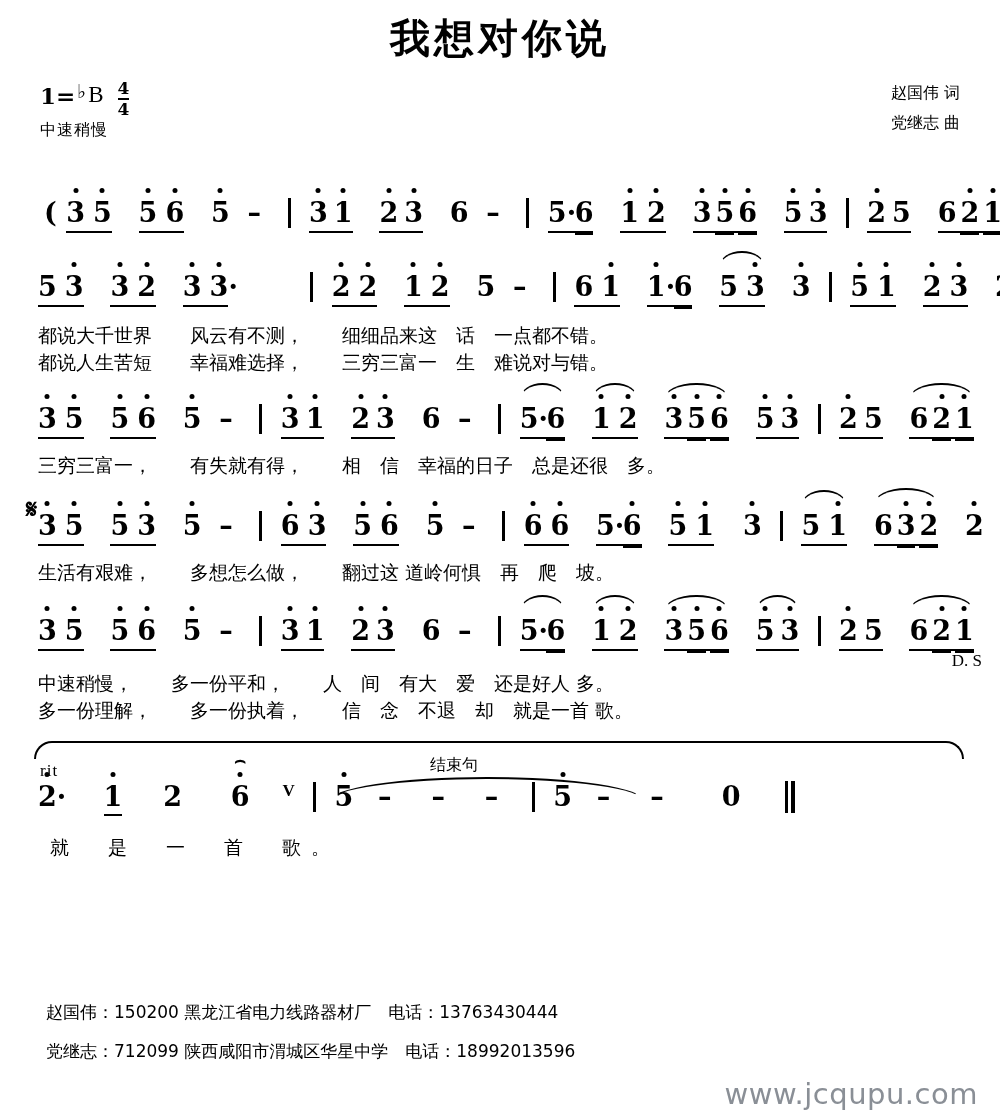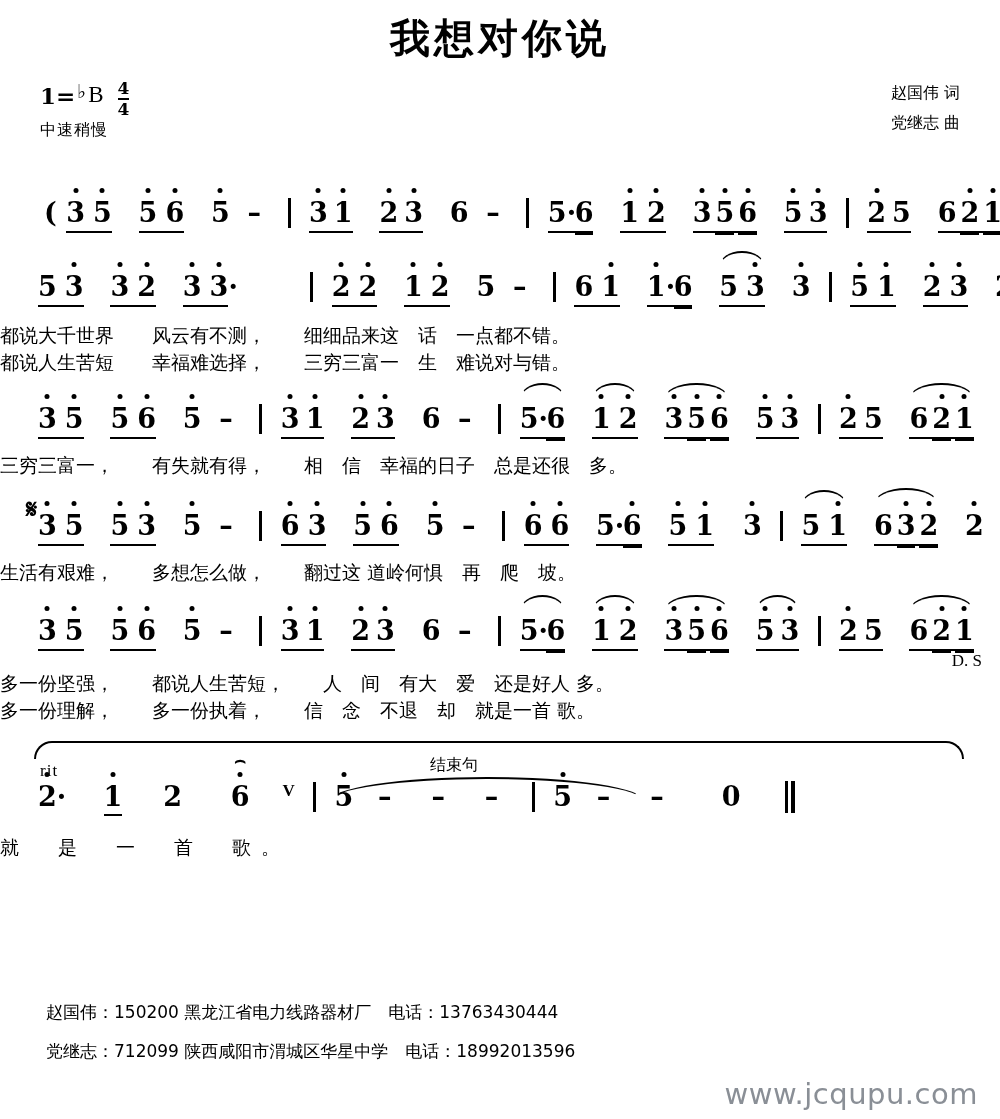--- a/index.html
+++ b/index.html
@@ -63,20 +63,21 @@
     font-size:27px;
     white-space:nowrap;
     padding-left:38px;
   }
   .lyricrow{
     position:relative;
     font-family:"DejaVu Sans", sans-serif;
     font-size:19px;
     white-space:nowrap;
     height:27px;
+    padding-left:38px;
   }
 
   
   .n{
     display:inline-block;
     position:relative;
     text-align:center;
     vertical-align:baseline;
   }
   .n .gl{display:inline-block;position:relative;}
@@ -355,21 +356,21 @@
       <span class="bar"></span>
       <span class="beam"><span class="n hi"><span class="gl">2</span></span><span style="display:inline-block;width:6px"></span><span class="n"><span class="gl">5</span></span></span>
       <span style="display:inline-block;width:8px"></span>
       <span class="slurwrap"><span class="slur"></span><span class="beam"><span class="n"><span class="gl">6</span></span><span style="display:inline-block;width:4px"></span><span class="n hi subbeam2"><span class="gl">2</span></span><span style="display:inline-block;width:4px"></span><span class="n hi subbeam2"><span class="gl">1</span></span></span></span>
       <span style="display:inline-block;width:8px"></span>
       
       
       
     </div>
     <div class="ds" style="top:36px;right:18px;">D. S</div>
-    <div class="lyricrow" style="margin-top:6px;">多一份坚强，　　都说人生苦短，　　人　间　有大　爱　还是好人 多。</div>
+    <div class="lyricrow" style="margin-top:6px;">中速稍慢，　　多一份平和，　　人　间　有大　爱　还是好人 多。</div>
     <div class="lyricrow">多一份理解，　　多一份执着，　　信　念　不退　却　就是一首 歌。</div>
   </div>
 
   <div class="coda">
     <div class="codabracket"></div>
     <div class="rit">rit</div>
     <div class="endlabel">结束句</div>
 
     <div class="noterow" style="position:absolute;left:0;top:46px;height:50px;padding-left:38px;">
       <span class="n hi"><span class="gl">2</span></span><span class="dot">·</span>
@@ -394,21 +395,21 @@
       <span class="dash" style="width:44px">–</span>
       <span class="dash" style="width:44px">–</span>
       <span style="display:inline-block;width:24px"></span>
       <span class="n"><span class="gl">0</span></span>
       <span style="display:inline-block;width:26px"></span>
       <span class="dblbar"></span>
     </div>
 
     <div class="longslur" style="left:330px;right:356px;top:42px;"></div>
 
-    <div class="lyricrow" style="position:absolute;left:0;top:100px;letter-spacing:10px;">就　是　一　首　歌。</div>
+    <div class="lyricrow" style="position:absolute;left:12px;top:100px;letter-spacing:10px;">就　是　一　首　歌。</div>
   </div>
 
   <div class="footer">
     <div>赵国伟：150200 黑龙江省电力线路器材厂　电话：13763430444</div>
     <div>党继志：712099 陕西咸阳市渭城区华星中学　电话：18992013596</div>
   </div>
 
   <div class="watermark">www.jcqupu.com</div>
 
 </div>

